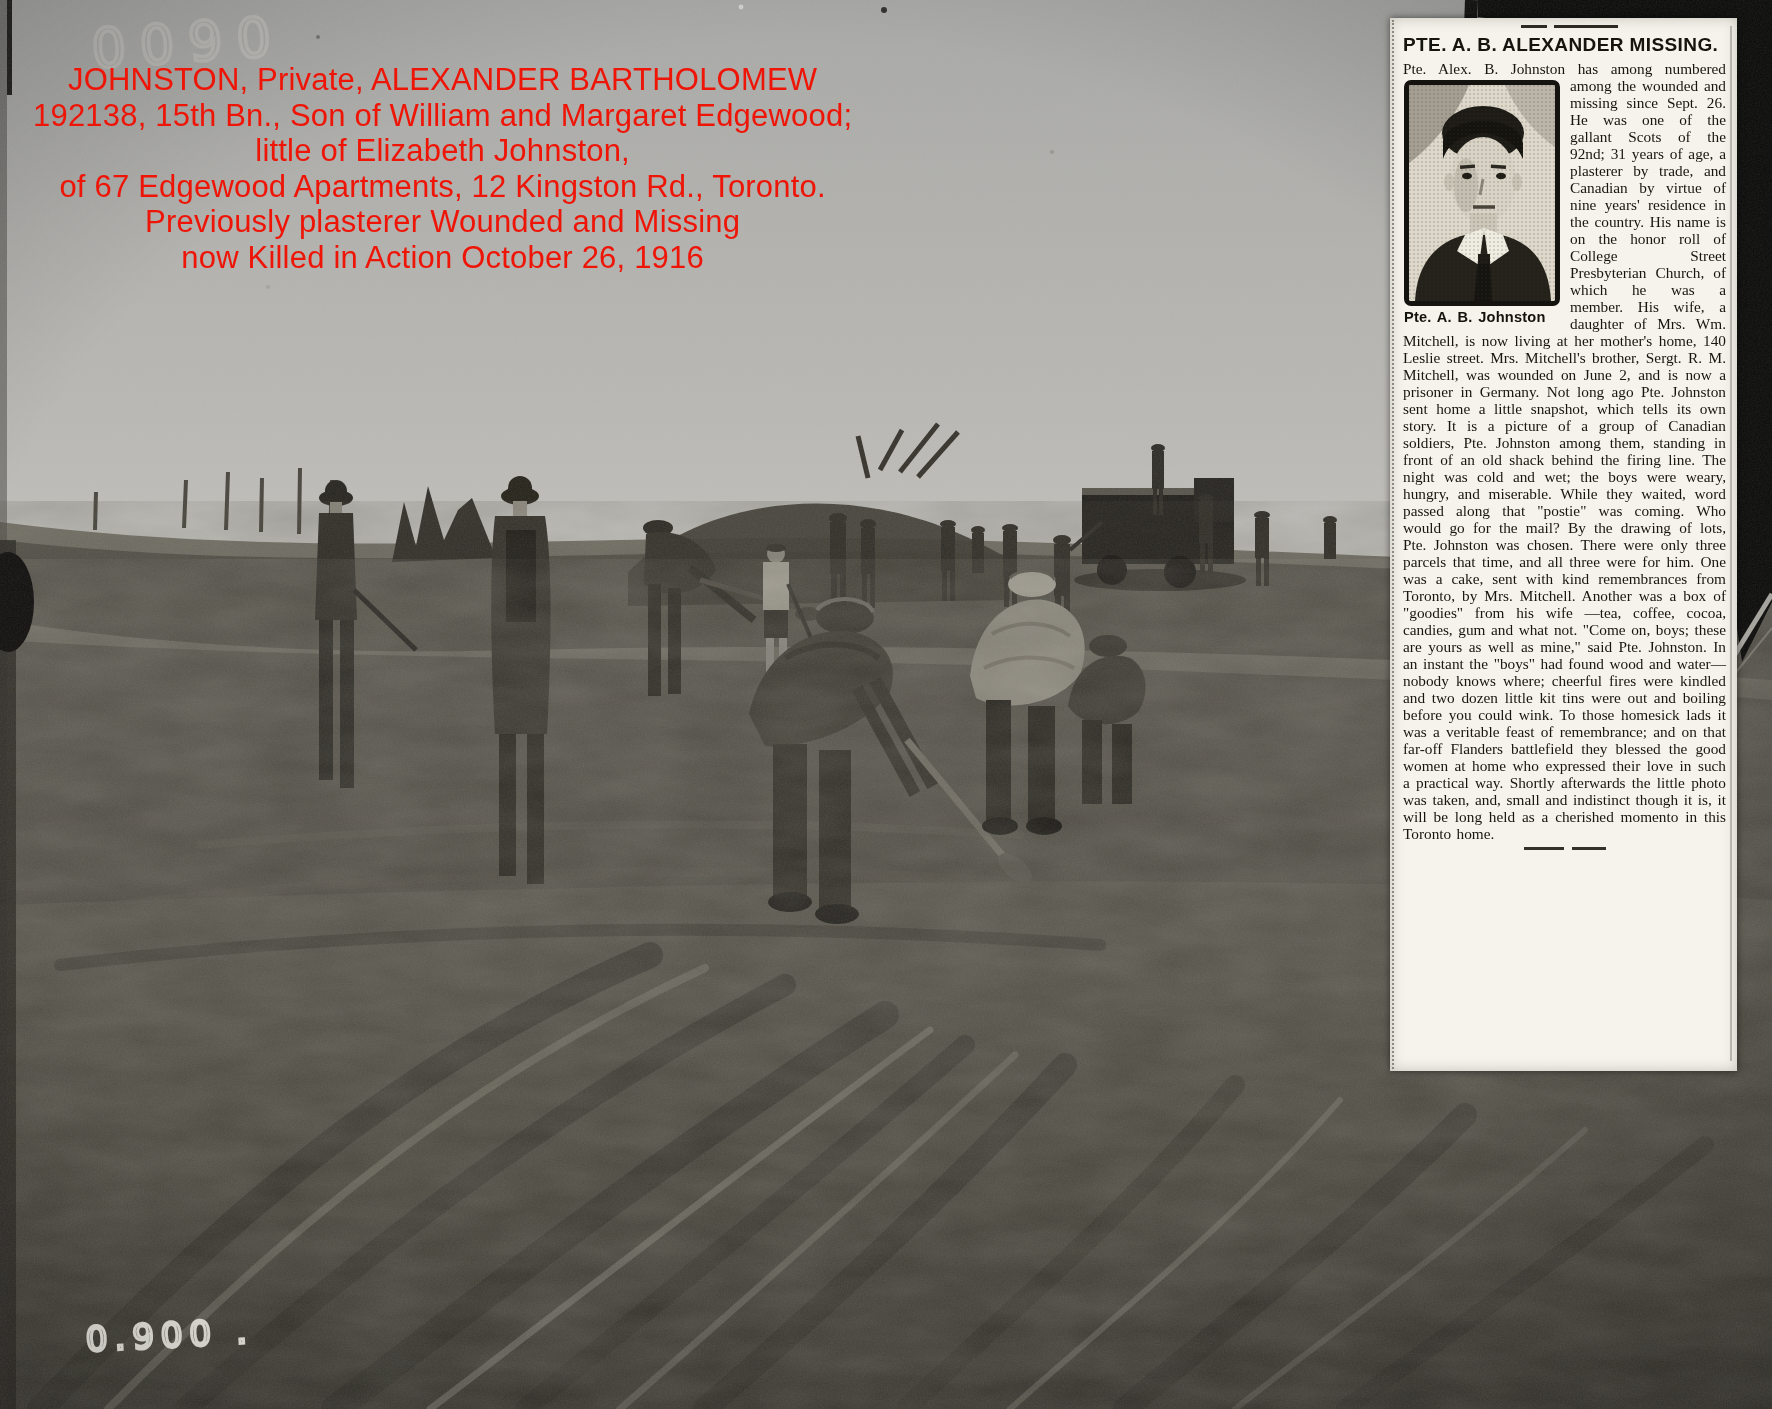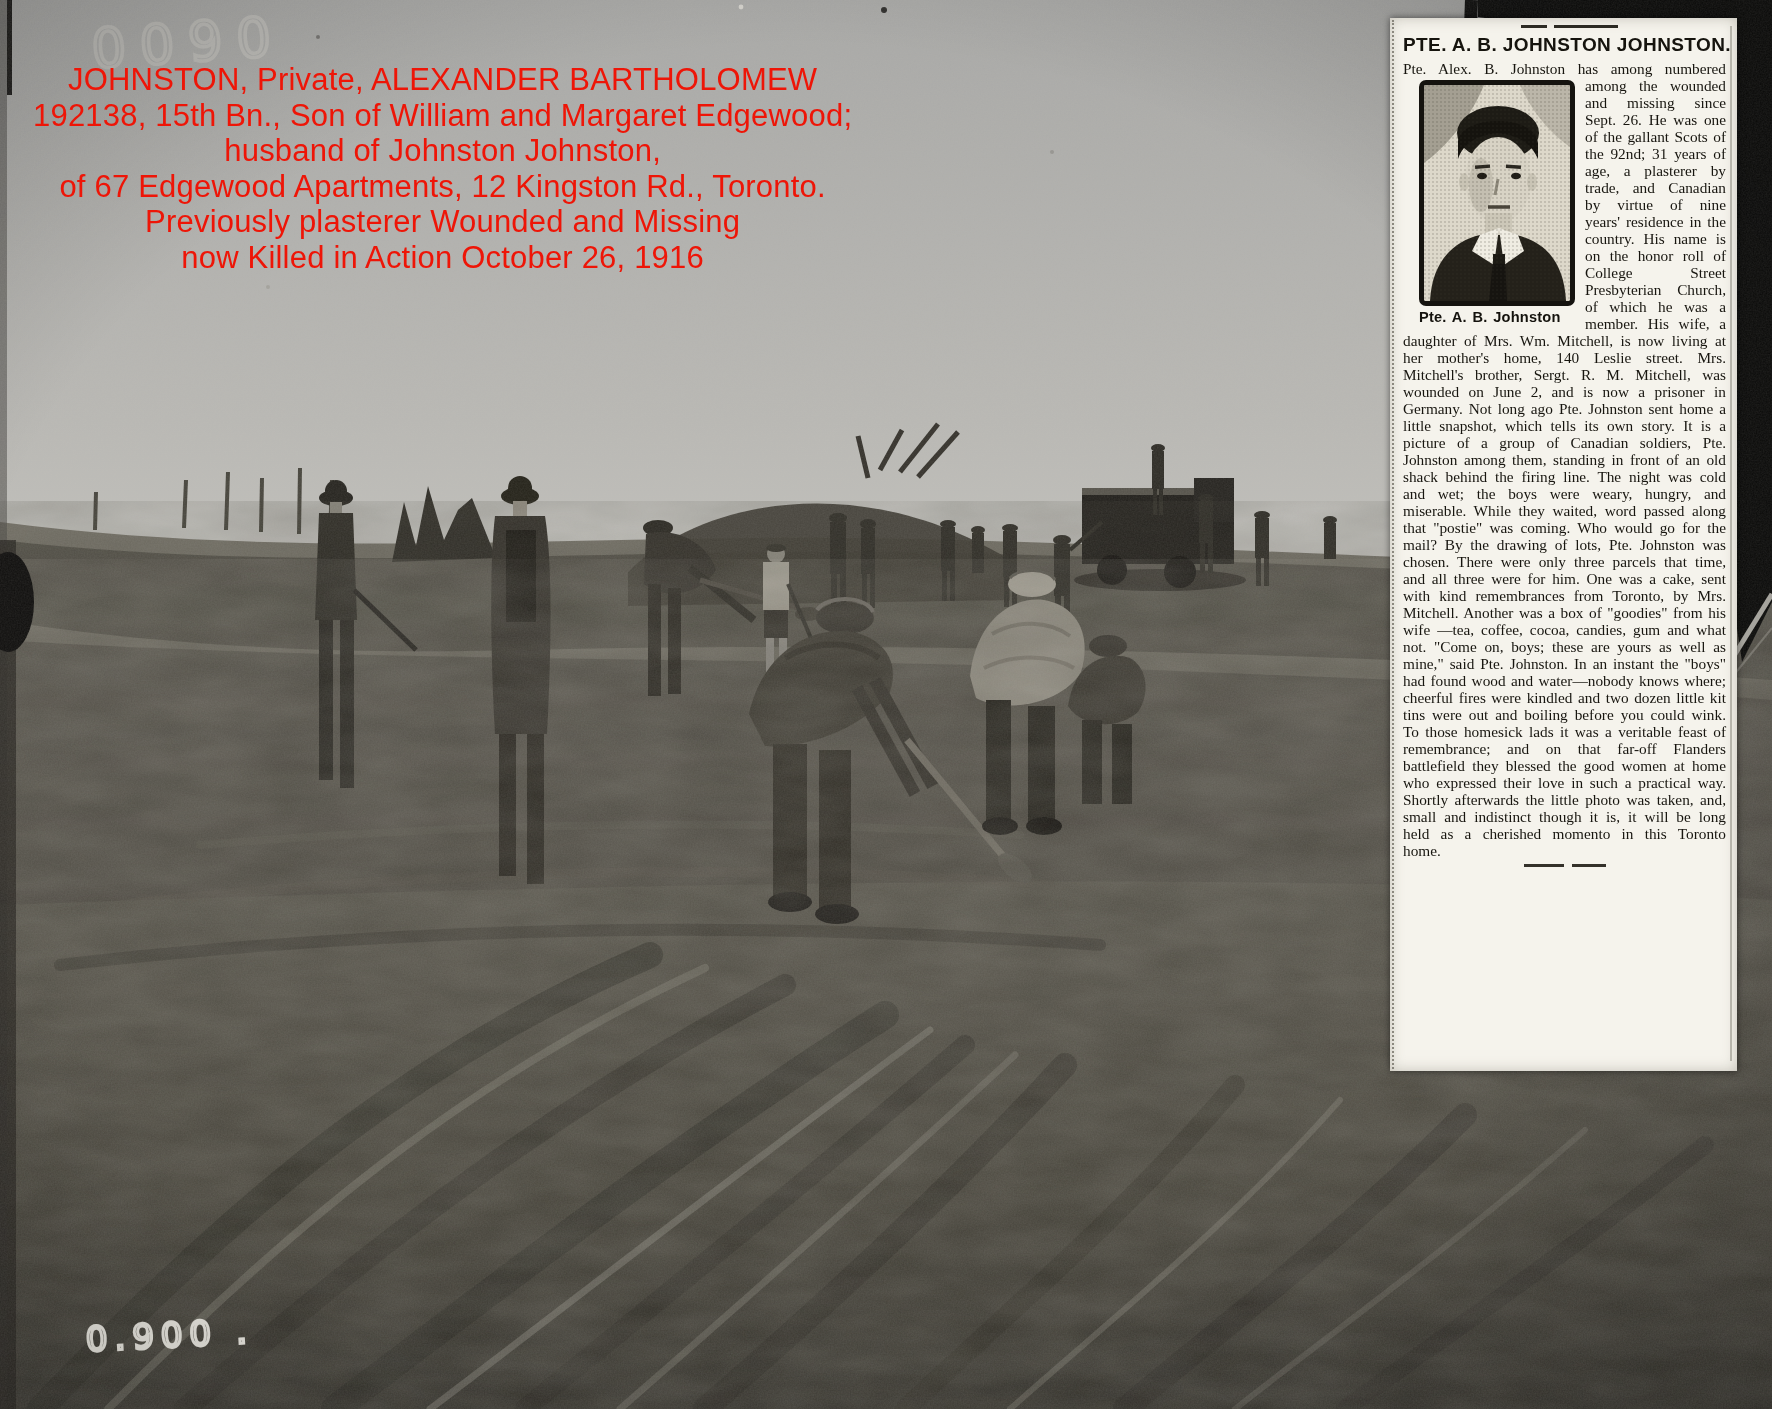--- a/index.html
+++ b/index.html
@@ -20,21 +20,21 @@
         border-left:2px dotted #6e6b61;opacity:.75;}
   .clip::after{content:"";position:absolute;right:5px;top:8px;bottom:10px;
         border-right:2px solid #8b887d;opacity:.55;}
   .rule-top{height:4px;margin:0 0 4px 118px;display:flex;gap:7px;}
   .rule-top i{display:block;height:3px;background:#2c2a23;}
   .rule-top i.d1{width:26px;} .rule-top i.d2{width:64px;}
   .clip-headline{font-family:"Liberation Sans",sans-serif;font-weight:bold;font-size:19px;
         line-height:24px;color:#16140e;letter-spacing:.4px;white-space:nowrap;margin-bottom:3px;}
   .clip-body{font-family:"Liberation Serif",serif;font-size:15.3px;line-height:17px;
         color:#17150f;text-align:justify;word-spacing:1.5px;}
-  .fig{float:left;width:158px;margin:3px 8px 0 16px;display:block;}
+  .fig{float:left;width:158px;margin:3px 8px 0 1px;display:block;}
   .portrait{display:block;width:146px;height:216px;border:5px solid #15130f;border-radius:7px;
         overflow:hidden;background:#ddd8cb;}
   .portrait svg{display:block;}
   .cap{display:block;font-family:"Liberation Sans",sans-serif;font-weight:bold;font-size:14.6px;
         margin-top:3px;color:#14120d;white-space:nowrap;letter-spacing:.2px;}
   .rule-bottom{clear:none;width:96px;margin:5px auto 0 auto;display:flex;gap:8px;justify-content:center;}
   .rule-bottom i{display:block;height:3px;background:#34312a;}
   .rule-bottom i.d1{width:40px;} .rule-bottom i.d2{width:34px;}
 </style>
 </head>
@@ -284,32 +284,32 @@
     <text x="92" y="62" font-family="DejaVu Sans, sans-serif" font-size="54" fill="none" stroke="#d6d4cd" stroke-width="3.5" letter-spacing="14" opacity="0.4" transform="rotate(-4 180 50)">0090</text>
     <text x="86" y="1348" font-family="DejaVu Sans, sans-serif" font-size="34" fill="none" stroke="#efede6" stroke-width="3" letter-spacing="7" opacity="0.95" transform="rotate(-3 150 1340)">0.900 .</text>
 
     <rect x="0" y="0" width="1772" height="1409" fill="url(#gVign)"></rect>
     <rect x="0" y="0" width="1772" height="1409" filter="url(#grain)" opacity="0.33"></rect>
   </svg>
 
   <div class="red-block">
     <div class="red-line">JOHNSTON, Private, ALEXANDER BARTHOLOMEW</div>
     <div class="red-line">192138, 15th Bn., Son of William and Margaret Edgewood;</div>
-    <div class="red-line">husband of Johnston Johnston,</div>
+    <div class="red-line">little of Elizabeth Johnston,</div>
     <div class="red-line">of 67 Edgewood Apartments, 12 Kingston Rd., Toronto.</div>
     <div class="red-line">Previously plasterer Wounded and Missing</div>
     <div class="red-line">now Killed in Action October 26, 1916</div>
   </div>
 
   <div class="clip">
     <div class="rule-top">
         <i class="d1"></i>
         <i class="d2"></i>
       </div>
-    <div class="clip-headline">PTE. A. B. JOHNSTON JOHNSTON.</div>
+    <div class="clip-headline">PTE. A. B. ALEXANDER MISSING.</div>
     <div class="clip-body"><span>Pte. Alex. B. Johnston has among</span>
       <span class="fig">
         <span class="portrait">
           <svg width="146" height="216" viewBox="0 0 146 216" aria-hidden="true">
             <defs>
               <pattern id="halftone" width="4" height="4" patternUnits="userSpaceOnUse">
                 <circle cx="1" cy="1" r="0.9" fill="#3b382f"></circle>
               </pattern>
             </defs>
             <rect width="146" height="216" fill="#ddd8ca"></rect>

